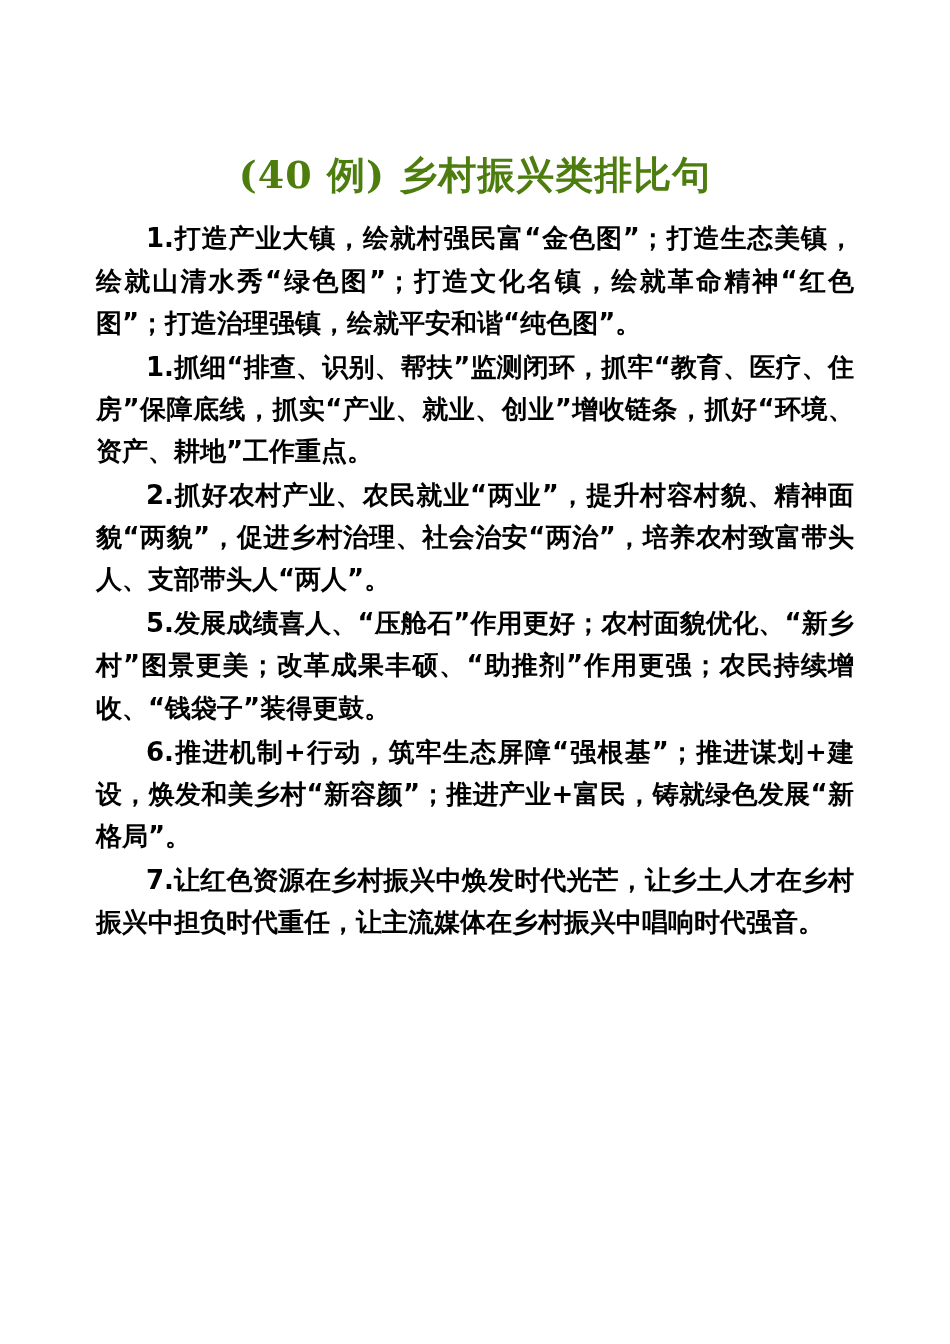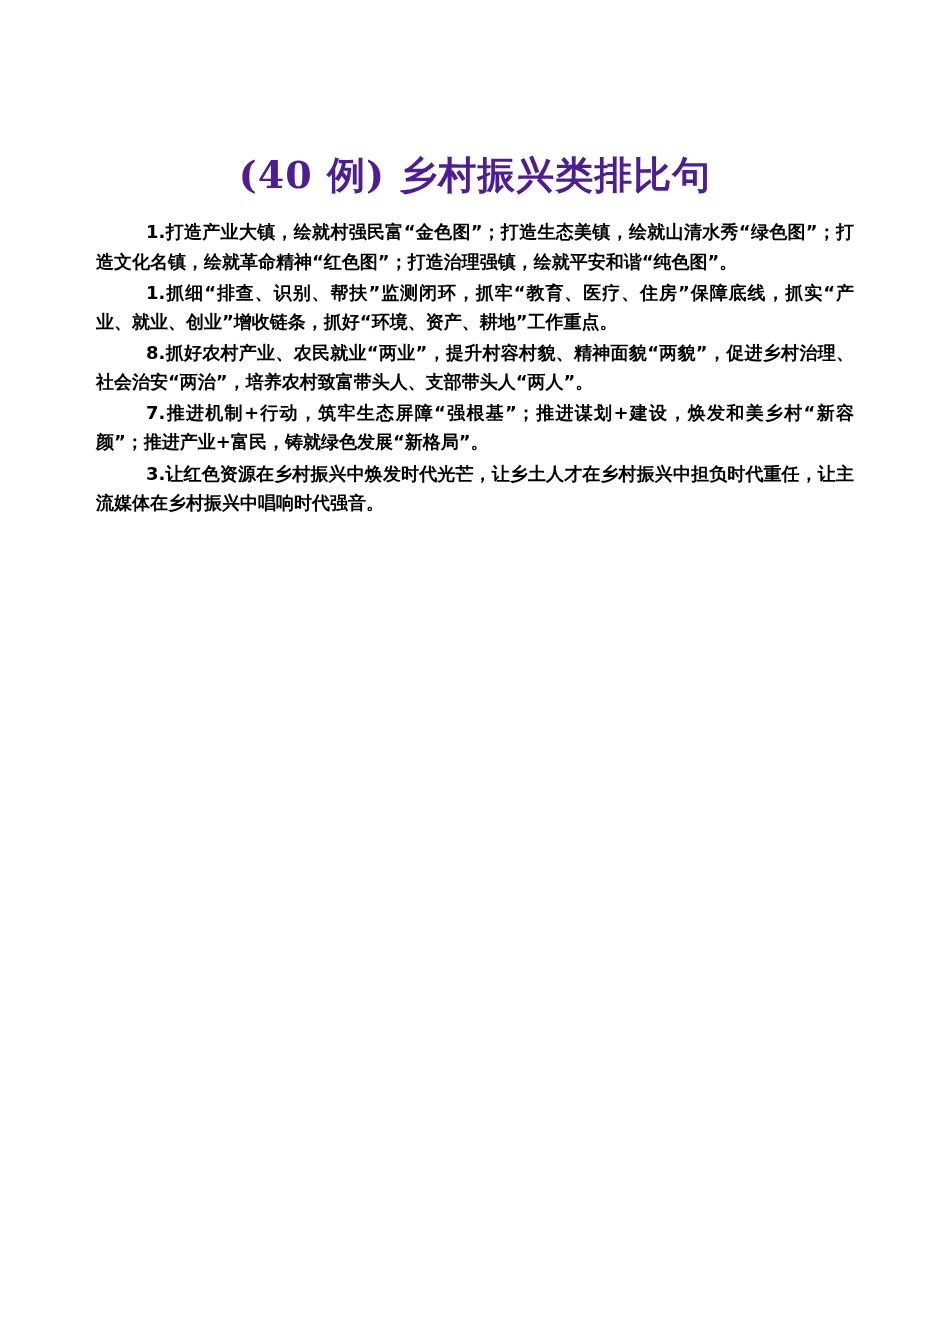--- a/index.html
+++ b/index.html
@@ -14,44 +14,45 @@
     position: relative;
     box-sizing: border-box;
     padding: 150px 96px 0 96px;
     font-family: "DejaVu Sans", "Liberation Sans", sans-serif;
     overflow: hidden;
   }
   .doc-title {
     font-size: 38px;
     font-weight: 700;
     text-align: center;
-    color: #4c1d95;
+    color: #4d7c0f;
     font-family: "DejaVu Serif", "Liberation Serif", serif;
     letter-spacing: 1px;
     margin: 0 0 18px 0;
     line-height: 1.3;
   }
   .para {
-    font-size: 18px;
+    font-size: 26px;
     font-weight: 700;
     color: #000000;
     line-height: 1.62;
     text-align: justify;
     text-justify: inter-ideograph;
     margin: 0 0 2px 0;
     text-indent: 50px;
     letter-spacing: 0px;
   }
 </style>
 </head>
 <body>
 
 <div class="page">
 
   <h1 class="doc-title">(40 例) 乡村振兴类排比句</h1>
 
   <p class="para">1.打造产业大镇，绘就村强民富“金色图”；打造生态美镇，绘就山清水秀“绿色图”；打造文化名镇，绘就革命精神“红色图”；打造治理强镇，绘就平安和谐“纯色图”。</p>
   <p class="para">1.抓细“排查、识别、帮扶”监测闭环，抓牢“教育、医疗、住房”保障底线，抓实“产业、就业、创业”增收链条，抓好“环境、资产、耕地”工作重点。</p>
-  <p class="para">8.抓好农村产业、农民就业“两业”，提升村容村貌、精神面貌“两貌”，促进乡村治理、社会治安“两治”，培养农村致富带头人、支部带头人“两人”。</p>
-  <p class="para">7.推进机制+行动，筑牢生态屏障“强根基”；推进谋划+建设，焕发和美乡村“新容颜”；推进产业+富民，铸就绿色发展“新格局”。</p>
-  <p class="para">3.让红色资源在乡村振兴中焕发时代光芒，让乡土人才在乡村振兴中担负时代重任，让主流媒体在乡村振兴中唱响时代强音。</p>
+  <p class="para">2.抓好农村产业、农民就业“两业”，提升村容村貌、精神面貌“两貌”，促进乡村治理、社会治安“两治”，培养农村致富带头人、支部带头人“两人”。</p>
+  <p class="para">5.发展成绩喜人、“压舱石”作用更好；农村面貌优化、“新乡村”图景更美；改革成果丰硕、“助推剂”作用更强；农民持续增收、“钱袋子”装得更鼓。</p>
+  <p class="para">6.推进机制+行动，筑牢生态屏障“强根基”；推进谋划+建设，焕发和美乡村“新容颜”；推进产业+富民，铸就绿色发展“新格局”。</p>
+  <p class="para">7.让红色资源在乡村振兴中焕发时代光芒，让乡土人才在乡村振兴中担负时代重任，让主流媒体在乡村振兴中唱响时代强音。</p>
 
 </div>
 
 </body></html>

